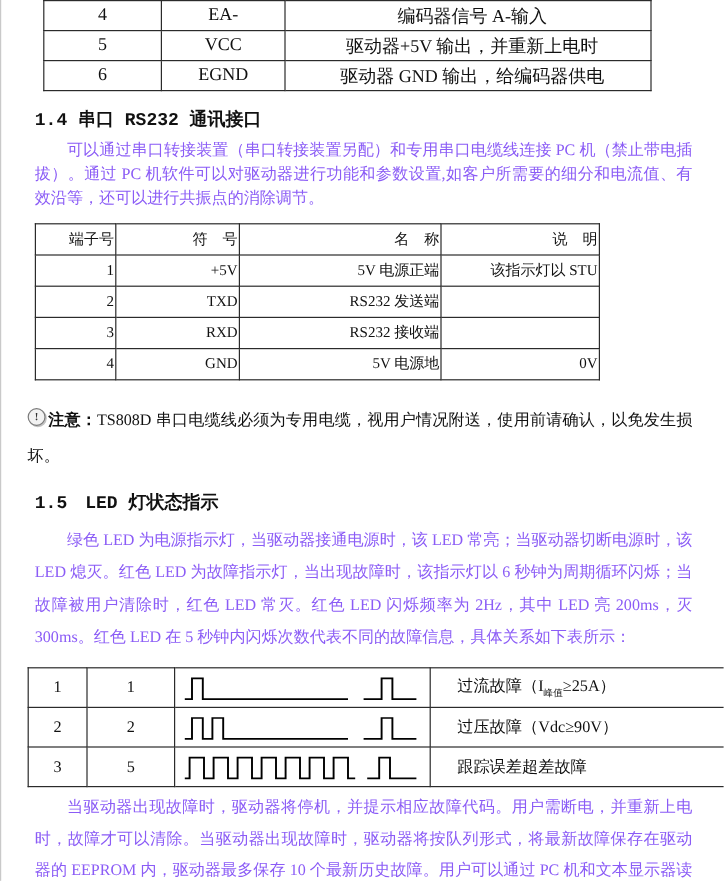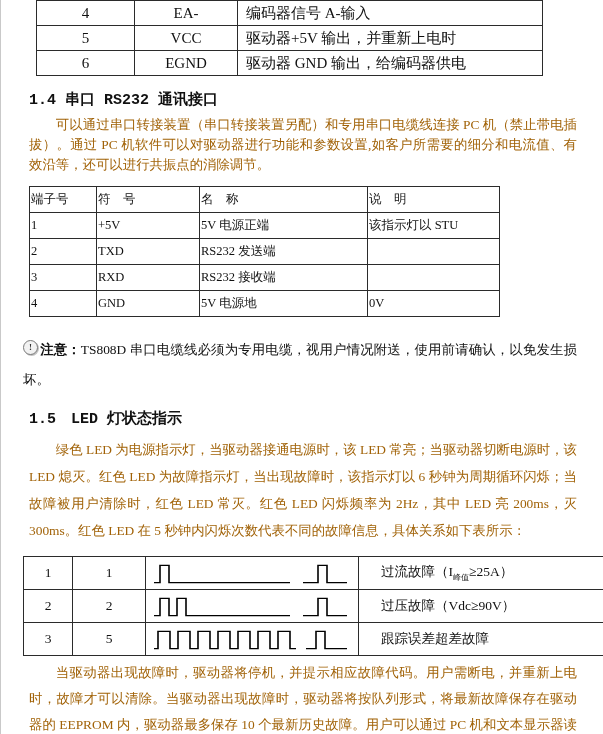--- a/index.html
+++ b/index.html
@@ -9,39 +9,39 @@
     font-family:"Liberation Serif","DejaVu Serif",serif;color:#111;
   }
   table{border-collapse:collapse;table-layout:fixed;}
   td,th{border:1px solid #2b2b2b;font-weight:normal;overflow:hidden;white-space:nowrap;}
 
   
   .enc-table{margin:0 0 0 35px;width:490px;font-size:15px;}
   .enc-table td{height:22px;text-align:center;}
   .enc-table .c-no{width:95px;}
   .enc-table .c-sym{width:100px;}
-  .enc-table .c-desc{width:295px;text-align:left;padding-left:8px;}
+  .enc-table .c-desc{width:295px;text-align:center;padding-left:8px;}
 
   .sec-heading{
     margin:14px 0 0 28px;font-size:15px;font-weight:bold;
     white-space:pre-wrap;
     font-family:Liberation Mono, monospace;
   }
 
   .para{
     margin:6px 26px 0 28px;font-size:13.4px;text-align:justify;
-    text-indent:2em;color:#a16207;
+    text-indent:2em;color:#8b5cf6;
   }
   .para-14{line-height:20px;}
   .para-15{line-height:27px;margin-top:8px;}
   .para-close{line-height:26px;margin-top:4px;}
 
   
   .rs232-table{margin:11px 0 0 28px;width:458px;font-size:12.5px;}
-  .rs232-table td,.rs232-table th{height:23px;text-align:left;}
+  .rs232-table td,.rs232-table th{height:23px;text-align:right;}
   .rs232-table .c1{width:64px;}
   .rs232-table .c2{width:100px;}
   .rs232-table .c3{width:165px;}
   .rs232-table .c4{width:129px;}
 
   
   .notice{margin:18px 26px 0 22px;font-size:13.4px;line-height:30px;text-align:justify;}
   .warn-icon{
     display:inline-flex;align-items:center;justify-content:center;
     width:13px;height:13px;border-radius:50%;

